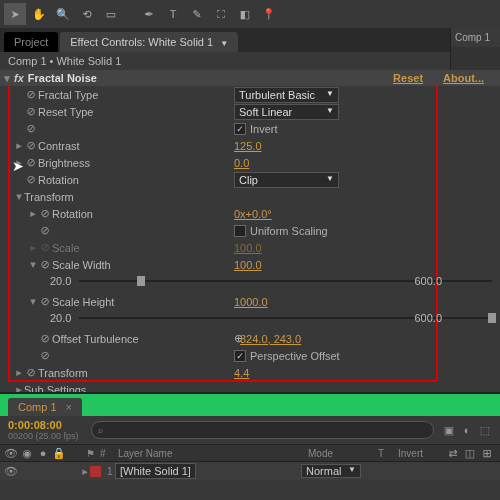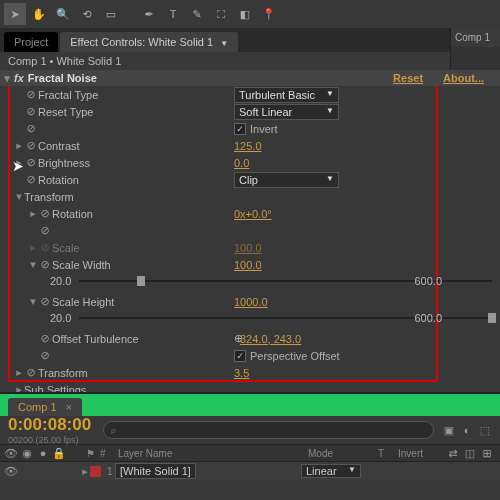--- a/index.html
+++ b/index.html
@@ -34,21 +34,21 @@
 .slider-max { color: #bbb; position: absolute; right: 58px; }
 .right-panel { position: absolute; right: 0; top: 28px; width: 50px; height: 350px; background: #333; border-left: 1px solid #222; }
 .right-tab { padding: 4px; color: #aaa; background: #3a3a3a; font-size: 10px; }
 .zoom-row { position: absolute; bottom: 2px; right: 4px; display: flex; gap: 4px; align-items: center; }
 .zoom-box { background: #2a2a2a; border: 1px solid #555; padding: 1px 6px; color: #ccc; }
 .timeline { position: absolute; bottom: 0; left: 0; right: 0; height: 108px; background: #383838; border-top: 2px solid #222; }
 .tl-tab-row { height: 22px; display: flex; align-items: flex-end; padding-left: 8px; background: #22c55e;}
 .tl-tab { padding: 3px 10px; background: #404040; color: #c89848; border-top-left-radius: 3px; border-top-right-radius: 3px; }
 .tl-tab .x { margin-left: 6px; color: #888; }
 .tl-time-row { display: flex; align-items: center; padding: 4px 8px; height: 28px; }
-.tl-timecode { color: #d8a028; font-size: 17px; font-weight: bold; }
+.tl-timecode { color: #d8a028; font-size: 11px; font-weight: bold; }
 .tl-frameinfo { color: #777; font-size: 9px; }
 .tl-search { margin-left: 12px; flex: 1; background: #2a2a2a; border: 1px solid #555; height: 18px; border-radius: 9px; padding: 0 6px; display: flex; align-items: center; color: #777; }
 .tl-header-row { display: flex; background: #333; height: 18px; align-items: center; border-top: 1px solid #222; border-bottom: 1px solid #222; }
 .tl-icons { width: 80px; display: flex; gap: 2px; padding-left: 4px; }
 .tl-ico { width: 14px; color: #999; text-align: center; cursor: pointer; }
 .tl-col { padding: 0 6px; color: #888; font-size: 10px; }
 .tl-layer-row { display: flex; align-items: center; height: 18px; background: #3c3c3c; }
 .tl-layer-icons { width: 80px; display: flex; gap: 2px; padding-left: 4px; }
 .layer-color { width: 11px; height: 11px; background: #b03030; display: inline-block; }
 .layer-name { color: #ccc; }
@@ -161,20 +161,24 @@
 
   <div class="prop-row" style="padding-left:28px">
     <span class="tw">▸</span>
     <span class="sw">⊘</span>
     <span class="prop-name">Rotation</span>
     <span class="prop-val">0x+0.0°</span>
   </div>
 
   <div class="prop-row" style="padding-left:38px">
     <span class="sw">⊘</span>
+    <div class="checkbox-row">
+      <span class="checkbox"></span>
+      <span>Uniform Scaling</span>
+    </div>
   </div>
 
   <div class="prop-row" style="padding-left:28px">
     <span class="tw" style="color:#555">▸</span>
     <span class="sw" style="color:#555">⊘</span>
     <span class="prop-name dim">Scale</span>
     <span class="prop-val dim">100.0</span>
   </div>
 
   <div class="prop-row" style="padding-left:28px">
@@ -217,21 +221,21 @@
     <div class="checkbox-row">
       <span class="checkbox">✓</span>
       <span>Perspective Offset</span>
     </div>
   </div>
 
   <div class="prop-row" style="padding-left:14px">
     <span class="tw">▸</span>
     <span class="sw">⊘</span>
     <span class="prop-name">Transform</span>
-    <span class="prop-val">3.5</span>
+    <span class="prop-val">4.4</span>
   </div>
 
   <div class="prop-row" style="padding-left:14px">
     <span class="tw">▸</span>
     <span class="prop-name">Sub Settings</span>
   </div>
 
   <div class="prop-row" style="padding-left:14px">
     <span class="tw">▾</span>
     <span class="sw">⊘</span>
@@ -287,17 +291,17 @@
       <span class="tl-ico"></span>
       <span class="tl-ico"></span>
     </div>
     <span class="tw">▸</span>
     <span class="layer-color"></span>
     <span class="tl-col" style="width:14px">1</span>
     <span class="layer-name" style="width:186px">
       <span class="layer-name-box">[White Solid 1]</span>
     </span>
     <div class="layer-dropdown">
-        <span>Linear</span>
+        <span>Normal</span>
         <span class="arrow">▼</span>
       </div>
   </div>
 </div>
 
 </body></html>

